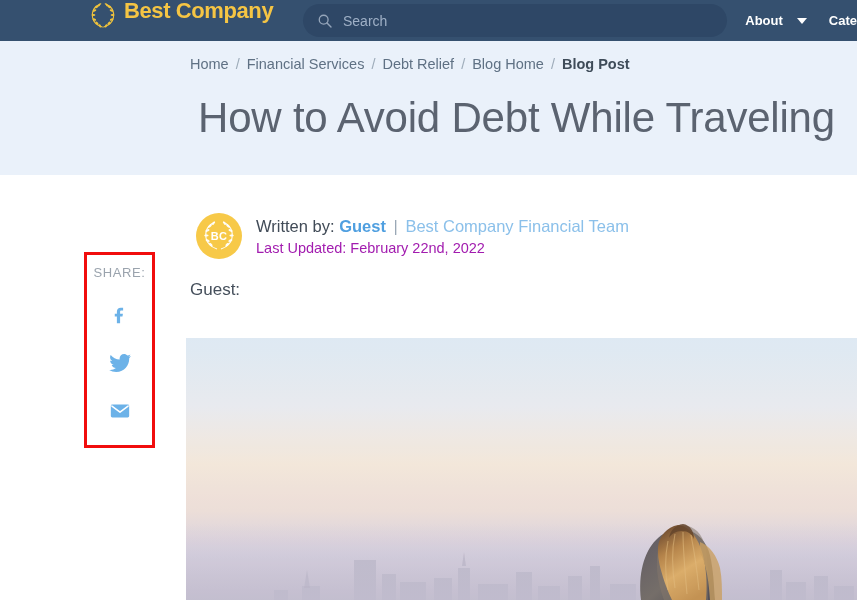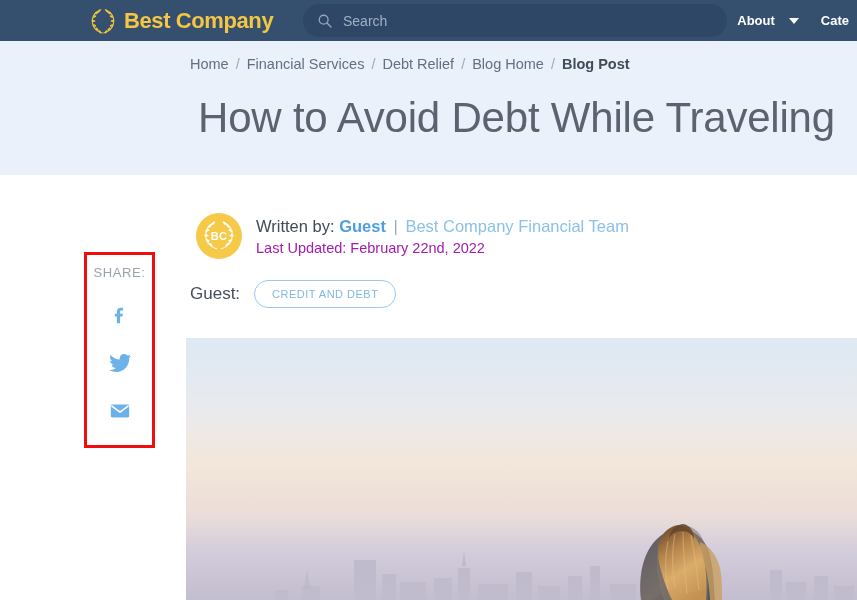--- a/index.html
+++ b/index.html
@@ -32,21 +32,21 @@
     display: flex;
     align-items: center;
     overflow: hidden;
   }
   .brand {
     position: absolute;
     left: 88px;
     top: 0;
     height: 41px;
     display: flex;
-    align-items: center;
+    align-items: flex-start;
     gap: 6px;
     text-decoration: none;
   }
   .brand-wreath {
     width: 30px;
     height: 30px;
     display: block;
   }
   .brand-name {
     color: #f5c544;
@@ -338,21 +338,21 @@
         <line x1="15" y1="15" x2="21" y2="21" stroke="#b8c5d6" stroke-width="2" stroke-linecap="round"></line>
       </svg>
       <input class="search-input" type="text" placeholder="Search" style="">
     </div>
 
     <div class="nav-links">
       <a class="nav-item">
         <span>About</span>
         <span class="caret"></span>
       </a>
-      <a class="nav-item" style="padding-right:8px;">
+      <a class="nav-item" style="padding-right:0;">
         <span>Cate</span>
       </a>
     </div>
   </div>
 
   <div class="hero">
 
     <nav class="breadcrumb">
       <a class="crumb">Home</a>
       <span class="crumb-sep">/</span>
@@ -422,21 +422,20 @@
         <a class="author">Guest</a>
         <span class="pipe">|</span>
         <a class="team">Best Company Financial Team</a>
       </div>
       <div class="updated">Last Updated: February 22nd, 2022</div>
     </div>
   </div>
 
   <div class="topics">
     <span class="topics-label">Guest:</span>
-    <a class="pill">CREDIT AND DEBT</a>
   </div>
 
   <div class="photo">
     <svg width="671" height="262" viewBox="0 0 671 262">
       <defs>
         <linearGradient id="skyGrad" x1="0" y1="0" x2="0" y2="1">
           <stop offset="0%" stop-color="#dce8f3"></stop>
           <stop offset="26%" stop-color="#e7e9ee"></stop>
           <stop offset="48%" stop-color="#f3e6d8"></stop>
           <stop offset="66%" stop-color="#ebdcd6"></stop>

